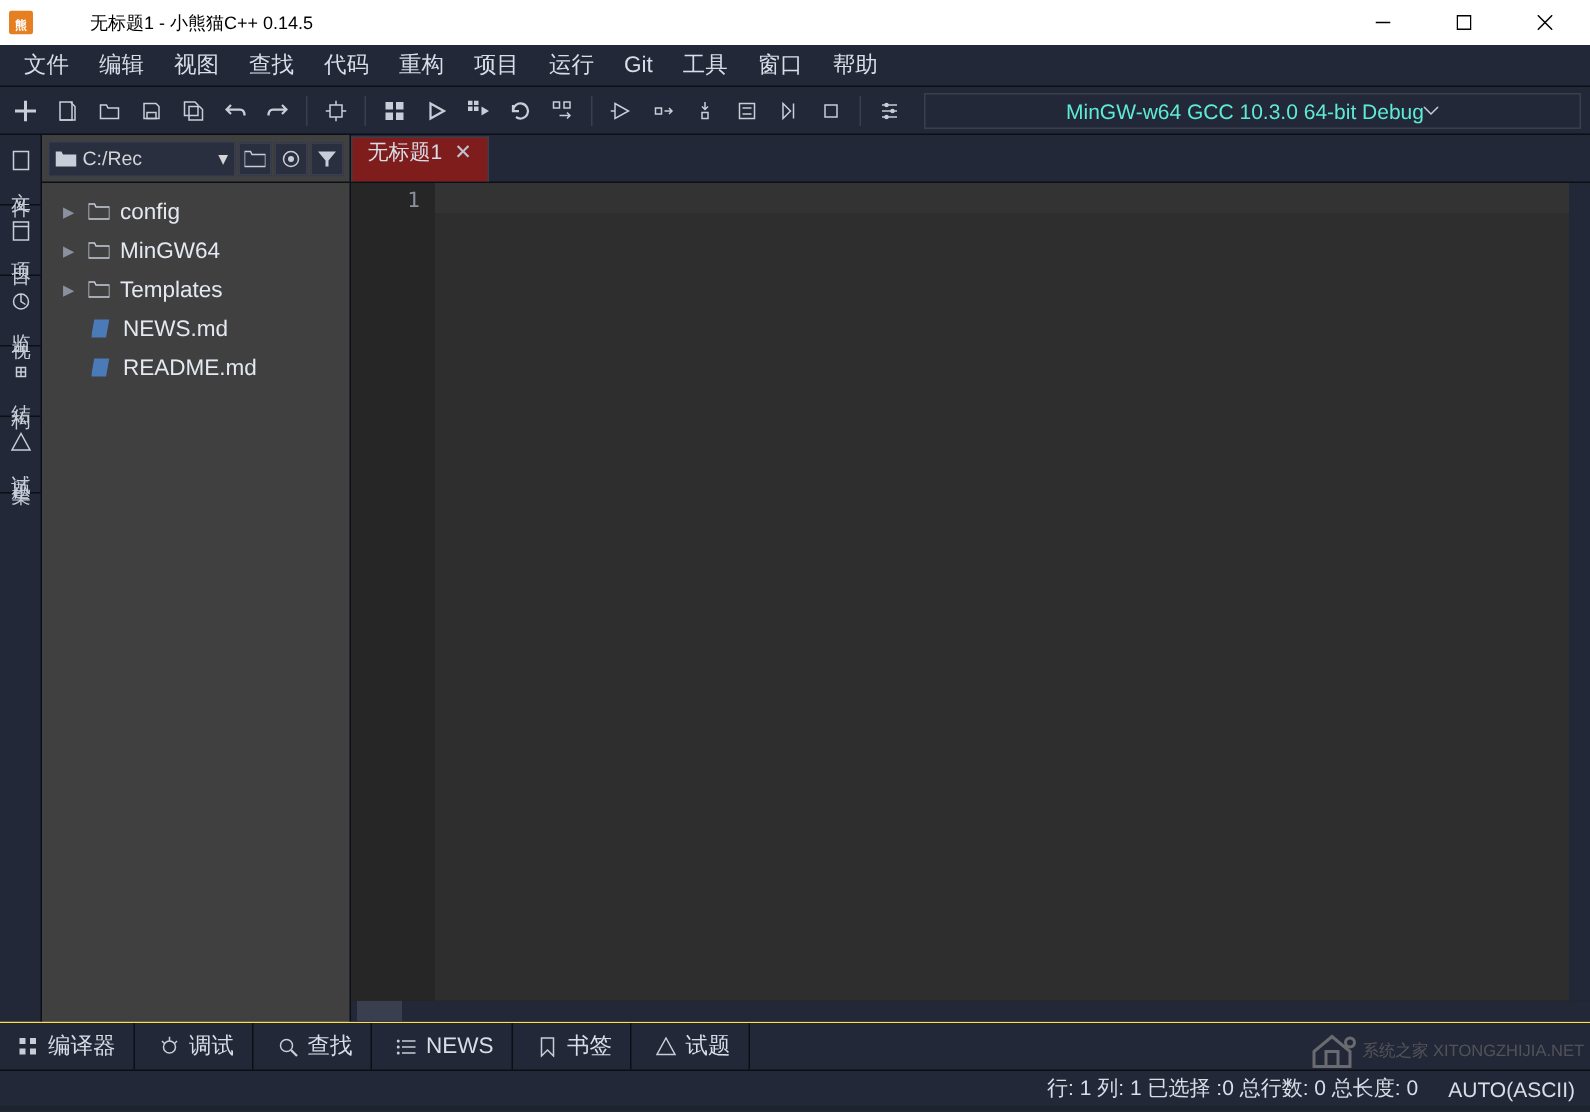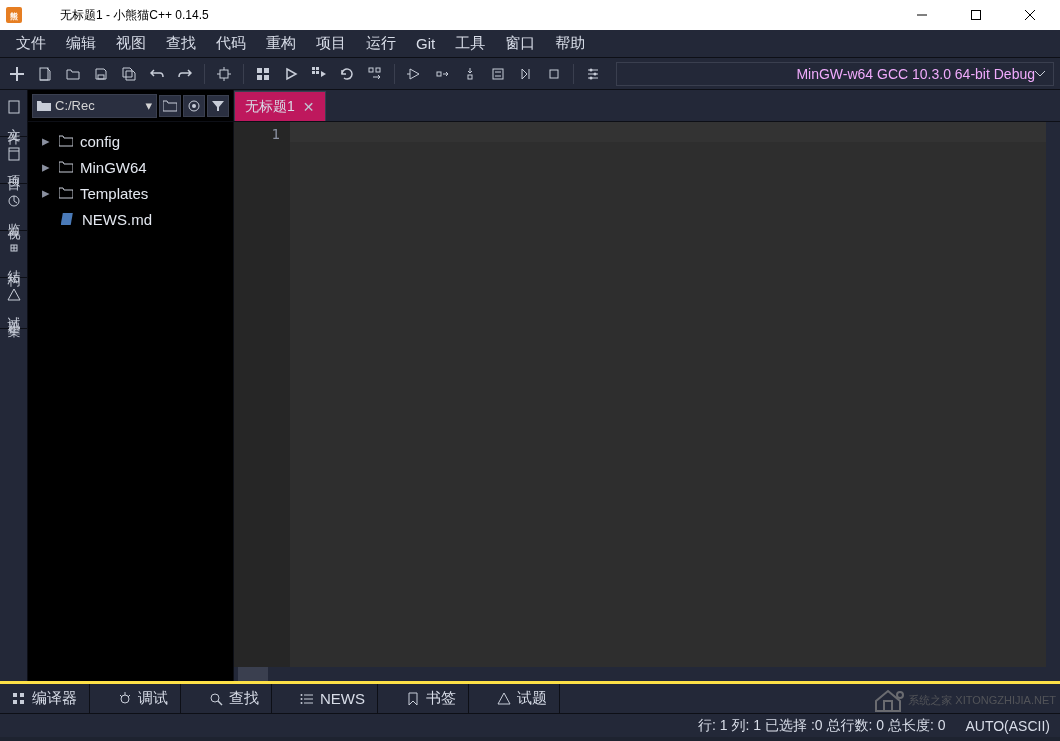--- a/index.html
+++ b/index.html
@@ -13,57 +13,57 @@
 .titlebar .win-btn { width: 36px; height: 28px; display: flex; align-items: center; justify-content: center; color: #000; cursor: pointer; }
 
 
 .menubar { height: 28px; background: #232838; display: flex; align-items: center; padding: 0 6px; border-bottom: 1px solid #0d0f16; }
 .menubar .menu-item { color: #d8dde8; font-size: 15px; padding: 2px 10px; cursor: pointer; }
 
 
 .toolbar { height: 32px; background: #232838; display: flex; align-items: center; padding: 0 6px; border-bottom: 1px solid #0d0f16; gap: 6px; }
 .toolbar .tbtn { width: 22px; height: 22px; display: flex; align-items: center; justify-content: center; cursor: pointer; color: #c8cdd8; }
 .toolbar .sep { width: 1px; height: 20px; background: #3a3f4f; margin: 0 2px; }
-.toolbar .compiler-select { flex: 1; margin-left: 6px; height: 24px; background: #232838; border: 1px solid #3a3f4f; color: #f0abfc; font-size: 14px; padding: 0 8px; display: flex; align-items: center; justify-content: flex-end; cursor: pointer; }
+.toolbar .compiler-select { flex: 1; margin-left: 6px; height: 24px; background: #232838; border: 1px solid #3a3f4f; color: #5eead4; font-size: 14px; padding: 0 8px; display: flex; align-items: center; justify-content: center; cursor: pointer; }
 
 
 .main { display: flex; height: calc(100% - 30px - 28px - 32px - 32px - 28px); }
 
 
 .left-tabs { width: 28px; background: #232838; display: flex; flex-direction: column; border-right: 1px solid #0d0f16; }
 .left-tab { writing-mode: vertical-rl; text-orientation: upright; letter-spacing: 4px; padding: 10px 2px; font-size: 13px; color: #c8cdd8; cursor: pointer; display: flex; align-items: center; justify-content: center; border-bottom: 1px solid #0d0f16; }
 .left-tab svg { margin-bottom: 4px; }
 
 
-.file-panel { width: 206px; background: #000000; border-right: 1px solid #0d0f16; display: flex; flex-direction: column; }
+.file-panel { width: 206px; background: #404040; border-right: 1px solid #0d0f16; display: flex; flex-direction: column; }
 .file-panel-header { height: 32px; display: flex; align-items: center; padding: 0 4px; gap: 2px; border-bottom: 1px solid #0d0f16; }
 .path-box { display: flex; align-items: center; background: #2a2f40; border: 1px solid #3a3f4f; height: 24px; padding: 0 4px; gap: 4px; font-size: 13px; cursor: pointer; flex: 1; min-width: 0; overflow: hidden; white-space: nowrap; }
 .path-box .chevron { margin-left: auto; }
 .hdr-btn { width: 22px; height: 22px; display: flex; align-items: center; justify-content: center; cursor: pointer; color: #c8cdd8; background: #2a2f40; border: 1px solid #3a3f4f; }
 .file-tree { flex: 1; padding: 6px 4px; overflow: auto; }
 .tree-item { display: flex; align-items: center; gap: 6px; height: 26px; padding-left: 10px; font-size: 15px; color: #e4e8f0; cursor: pointer; }
 .tree-item.file { padding-left: 28px; text-align: center; }
 .tree-item .chev { width: 10px; color: #8a90a0; }
 .tree-item .fico { width: 16px; display: flex; align-items: center; justify-content: center; }
 
 
 .editor-area { flex: 1; display: flex; flex-direction: column; background: #1e1e1e; }
 .editor-tabs { height: 32px; background: #232838; display: flex; align-items: flex-end; border-bottom: 1px solid #0d0f16; }
-.editor-tab { height: 30px; background: #be185d; display: flex; align-items: center; padding: 1px 10px; gap: 8px; font-size: 14px; color: #d8dde8; border: 1px solid #3a3f4f; border-bottom: none; cursor: pointer; }
+.editor-tab { height: 30px; background: #7f1d1d; display: flex; padding: 1px 10px; gap: 8px; font-size: 14px; color: #d8dde8; border: 1px solid #3a3f4f; border-bottom: none; cursor: pointer; }
 .editor-tab .close { font-size: 14px; cursor: pointer; color: #c0c4d0; }
 .editor-body { flex: 1; display: flex; position: relative; background: #262626; }
 .gutter { width: 56px; background: #262626; color: #8a90a0; font-size: 14px; text-align: right; padding: 4px 10px 0 0; font-family: Consolas, monospace; }
 .code-area { flex: 1; background: #2e2e2e; font-family: Consolas, monospace; font-size: 14px; position: relative; }
 .code-cursor-line { background: #333333; height: 20px; }
 .editor-scrollbar-v { width: 14px; background: #232838; }
 .editor-scroll-h { height: 14px; background: #232838; display: flex; }
 .editor-scroll-h .thumb { width: 30px; height: 100%; background: #3a3f4f; margin-left: 4px; }
 
 
-.bottom-tabs { height: 32px; background: #232838; display: flex; align-items: center; border-top: 3px solid #fde047; gap: 16px; }
+.bottom-tabs { height: 32px; background: #232838; display: flex; align-items: center; border-top: 1px solid #fde047; gap: 4px; }
 .btab { display: flex; align-items: center; gap: 6px; padding: 0 12px; height: 100%; font-size: 15px; color: #d8dde8; cursor: pointer; border-right: 1px solid #0d0f16; }
 
 
 .statusbar { height: 24px; background: #232838; display: flex; align-items: center; padding: 0 10px; font-size: 14px; color: #d8dde8; border-top: 1px solid #0d0f16; justify-content: flex-end; gap: 20px; }
 
 .watermark { position: absolute; right: 4px; bottom: 28px; color: #666; font-size: 11px; opacity: 0.7; display: flex; align-items: center; gap: 4px; }
 .watermark .wlogo { font-size: 22px; }
 
 svg { display: block; }
 </style>
@@ -352,20 +352,28 @@
         <span>Templates</span>
       </div>
       <div class="tree-item file">
         <span class="fico">
             <svg width="14" height="14" viewBox="0 0 14 14">
               <rect x="2" y="1" width="10" height="12" fill="#4a7ab8" transform="skewX(-10)"></rect>
             </svg>
           </span>
         <span>NEWS.md</span>
       </div>
+      <div class="tree-item file">
+        <span class="fico">
+            <svg width="14" height="14" viewBox="0 0 14 14">
+              <rect x="2" y="1" width="10" height="12" fill="#4a7ab8" transform="skewX(-10)"></rect>
+            </svg>
+          </span>
+        <span>README.md</span>
+      </div>
     </div>
   </div>
 
   <div class="editor-area">
     <div class="editor-tabs">
       <div class="editor-tab">
         <span>无标题1</span>
         <span class="close">✕</span>
       </div>
     </div>

